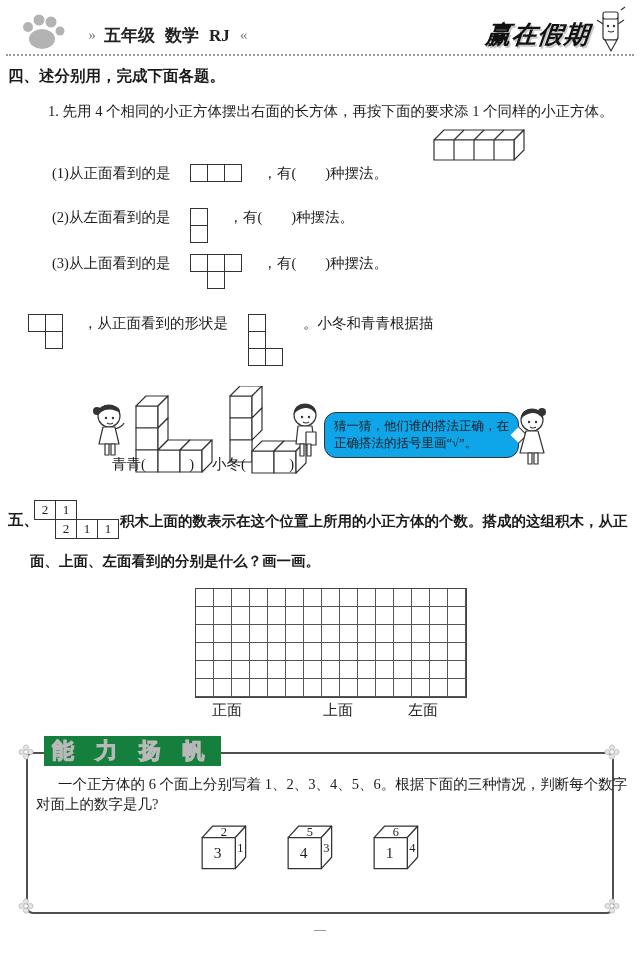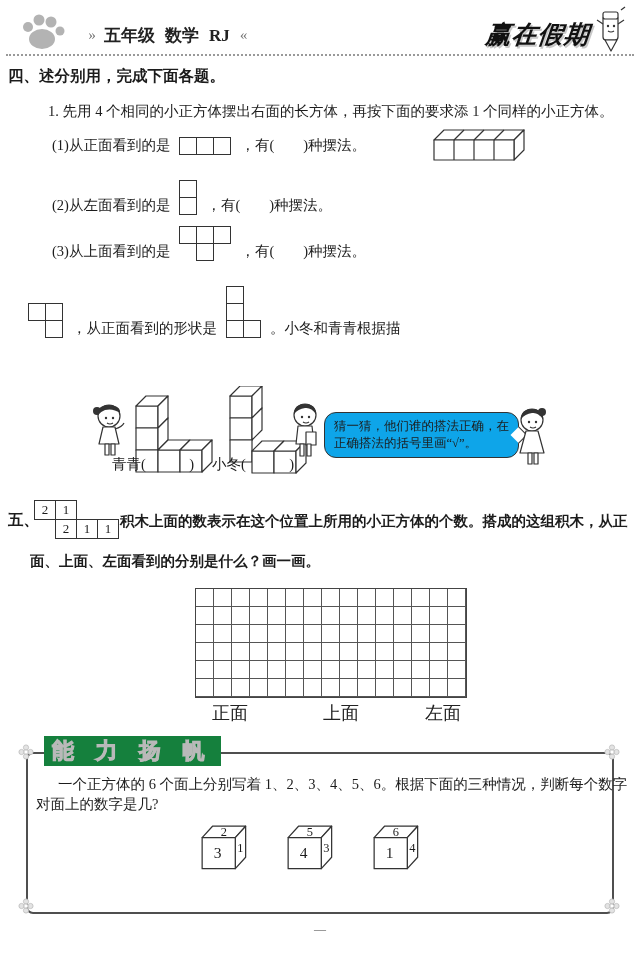--- a/index.html
+++ b/index.html
@@ -28,30 +28,30 @@
   table.shape { border-collapse:collapse; }
   table.shape td { width:16px; height:16px; padding:0; }
   table.shape td.f { border:1px solid #333; }
   table.shape td.e { border:none; }
 
   table.numgrid { border-collapse:collapse; font-size:13px; }
   table.numgrid td { width:20px; height:18px; padding:0; text-align:center; }
   table.numgrid td.f { border:1px solid #333; }
   table.numgrid td.e { border:none; }
 
-  .qline { display:flex; align-items:flex-end; gap:9px; }
+  .qline { display:flex; align-items:flex-start; gap:20px;margin-top:28px; }
 
   
   .biggrid {
     width:270px; height:108px; border:1px solid #444;
     background-image:
       repeating-linear-gradient(to right, transparent 0 17px, #555 17px 18px),
       repeating-linear-gradient(to bottom, transparent 0 17px, #555 17px 18px);
   }
-  .viewlabel { font-size:18px; color:#222; }
+  .viewlabel { font-size:15px; color:#222; }
 
   
   .abox { border:2px solid #4f4f4f; border-radius:7px; background:#fff; }
   .atitle {
     font-size:22px; font-weight:bold; letter-spacing:8px; color:#dcdcdc;
     -webkit-text-stroke:1px #b9b9b9; background:#15803d; padding:0 8px; white-space:nowrap;
   }
   .bubble {
     border:1.5px solid #333; border-radius:12px; background:#0ea5e9;
     font-size:12.5px; line-height:17px; padding:5px 9px; white-space:nowrap;
@@ -290,21 +290,21 @@
       <td class="f">1</td>
     </tr>
   </tbody>
     </table>
   <div class="abs t b" style="left:30px;top:552px;">面、上面、左面看到的分别是什么？画一画。</div>
   <div class="abs t b" style="left:120px;top:512px;">积木上面的数表示在这个位置上所用的小正方体的个数。搭成的这组积木，从正</div>
 
   <div class="abs biggrid" style="left:195px;top:588px;"></div>
   <span class="abs viewlabel" style="left:212px;top:701px;">正面</span>
   <span class="abs viewlabel" style="left:323px;top:701px;">上面</span>
-  <span class="abs viewlabel" style="left:425px;top:701px;">左面</span>
+  <span class="abs viewlabel" style="left:408px;top:701px;">左面</span>
 
   <div class="abs abox" style="left:26px;top:752px;width:584px;height:158px;"></div>
   <div class="abs atitle" style="left:44px;top:736px;">能 力 扬 帆</div>
 
   <svg class="abs" style="left:18px;top:744px;" width="16" height="16" viewBox="0 0 16 16">
     <g fill="#e3e3e3" stroke="#bdbdbd" stroke-width="0.8">
       <circle cx="8" cy="3.5" r="2.6"></circle>
         <circle cx="12.5" cy="8" r="2.6"></circle>
       <circle cx="8" cy="12.5" r="2.6"></circle>
         <circle cx="3.5" cy="8" r="2.6"></circle>

